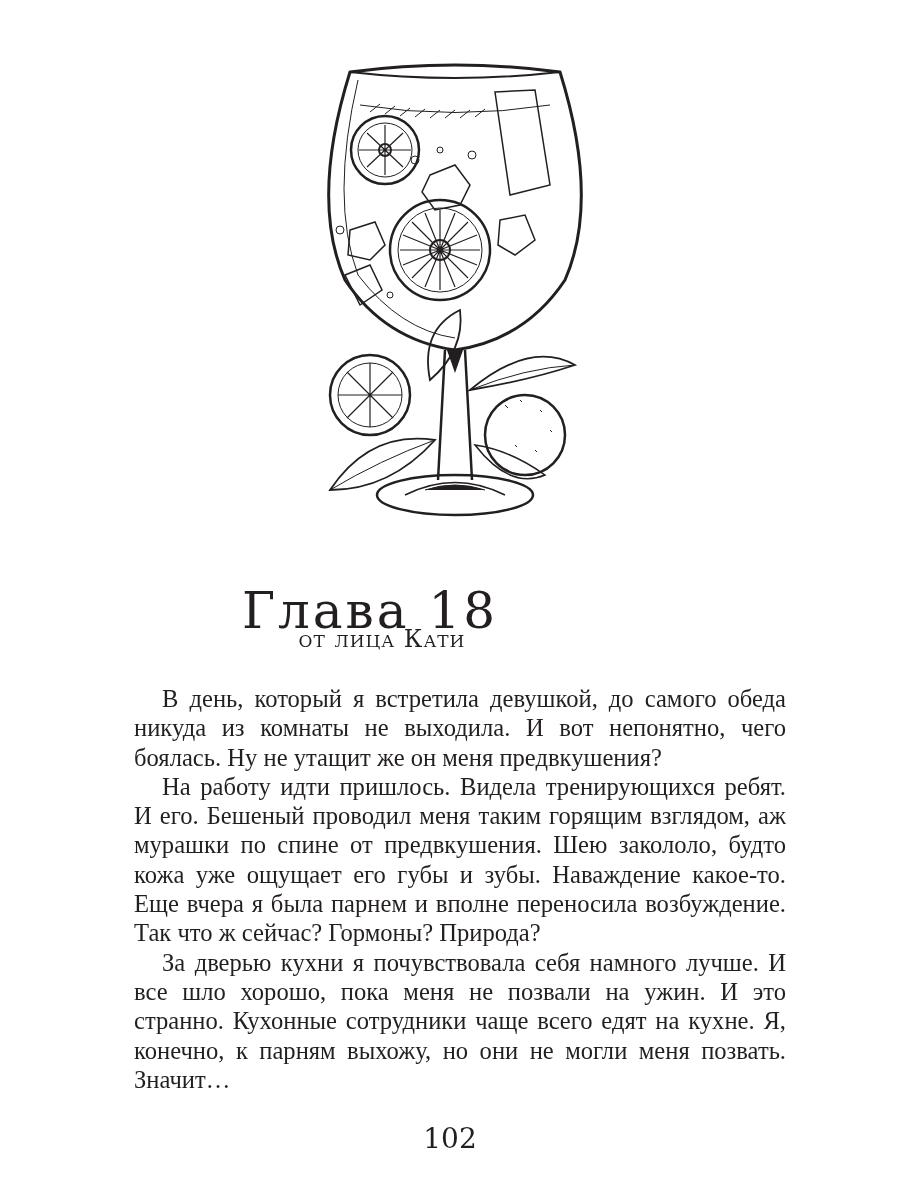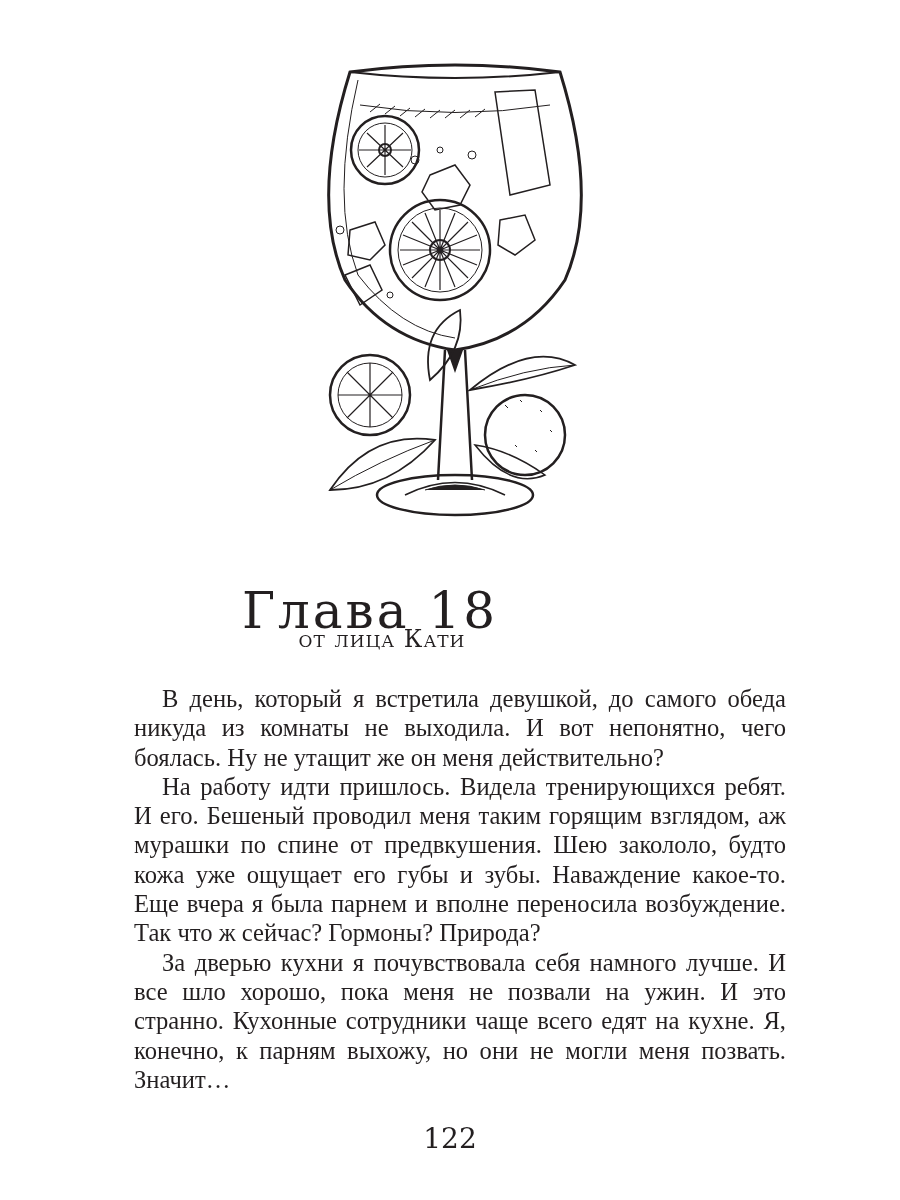--- a/index.html
+++ b/index.html
@@ -88,18 +88,18 @@
     <path d="M20 440 Q60 380 125 390 Q80 440 20 440 Z" stroke-width="1.8"></path>
     <path d="M20 440 Q70 410 125 390" stroke-width="1"></path>
     <path d="M165 395 Q200 440 235 425 Q200 400 165 395 Z" stroke-width="1.5"></path>
   </svg>
 </div>
 
 <h1 class="chapter-title">Глава 18</h1>
 <div class="subtitle">от лица Кати</div>
 
 <div class="body-text">
-  <p>В день, который я встретила девушкой, до самого обеда никуда из комнаты не выходила. И вот непонятно, чего боялась. Ну не утащит же он меня действительно?</p>
+  <p>В день, который я встретила девушкой, до самого обеда никуда из комнаты не выходила. И вот непонятно, чего боялась. Ну не утащит же он меня предвкушения?</p>
   <p>На работу идти пришлось. Видела тренирующихся ребят. И его. Бешеный проводил меня таким горящим взглядом, аж мурашки по спине от предвкушения. Шею закололо, будто кожа уже ощущает его губы и зубы. Наваждение какое-то. Еще вчера я была парнем и вполне переносила возбуждение. Так что ж сейчас? Гормоны? Природа?</p>
   <p>За дверью кухни я почувствовала себя намного лучше. И все шло хорошо, пока меня не позвали на ужин. И это странно. Кухонные сотрудники чаще всего едят на кухне. Я, конечно, к парням выхожу, но они не могли меня позвать. Значит…</p>
 </div>
 
-<div class="page-number">122</div>
+<div class="page-number">102</div>
 
 </body></html>

